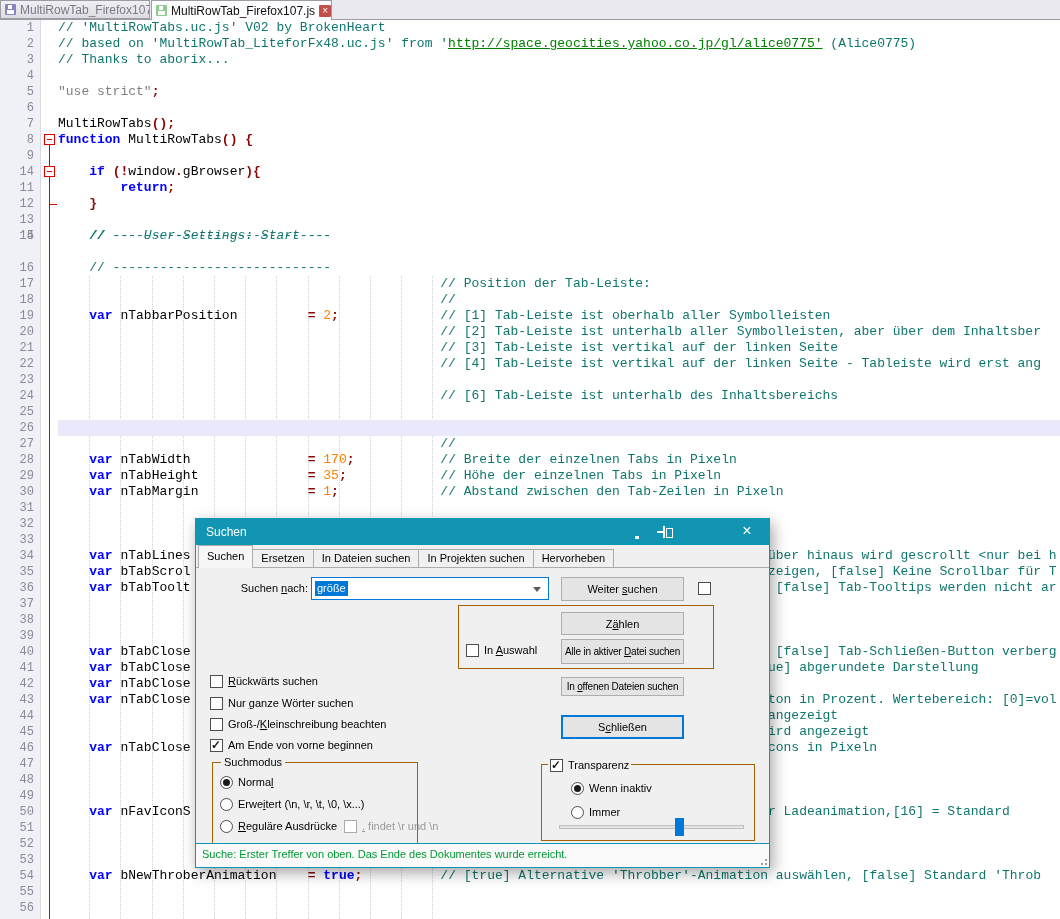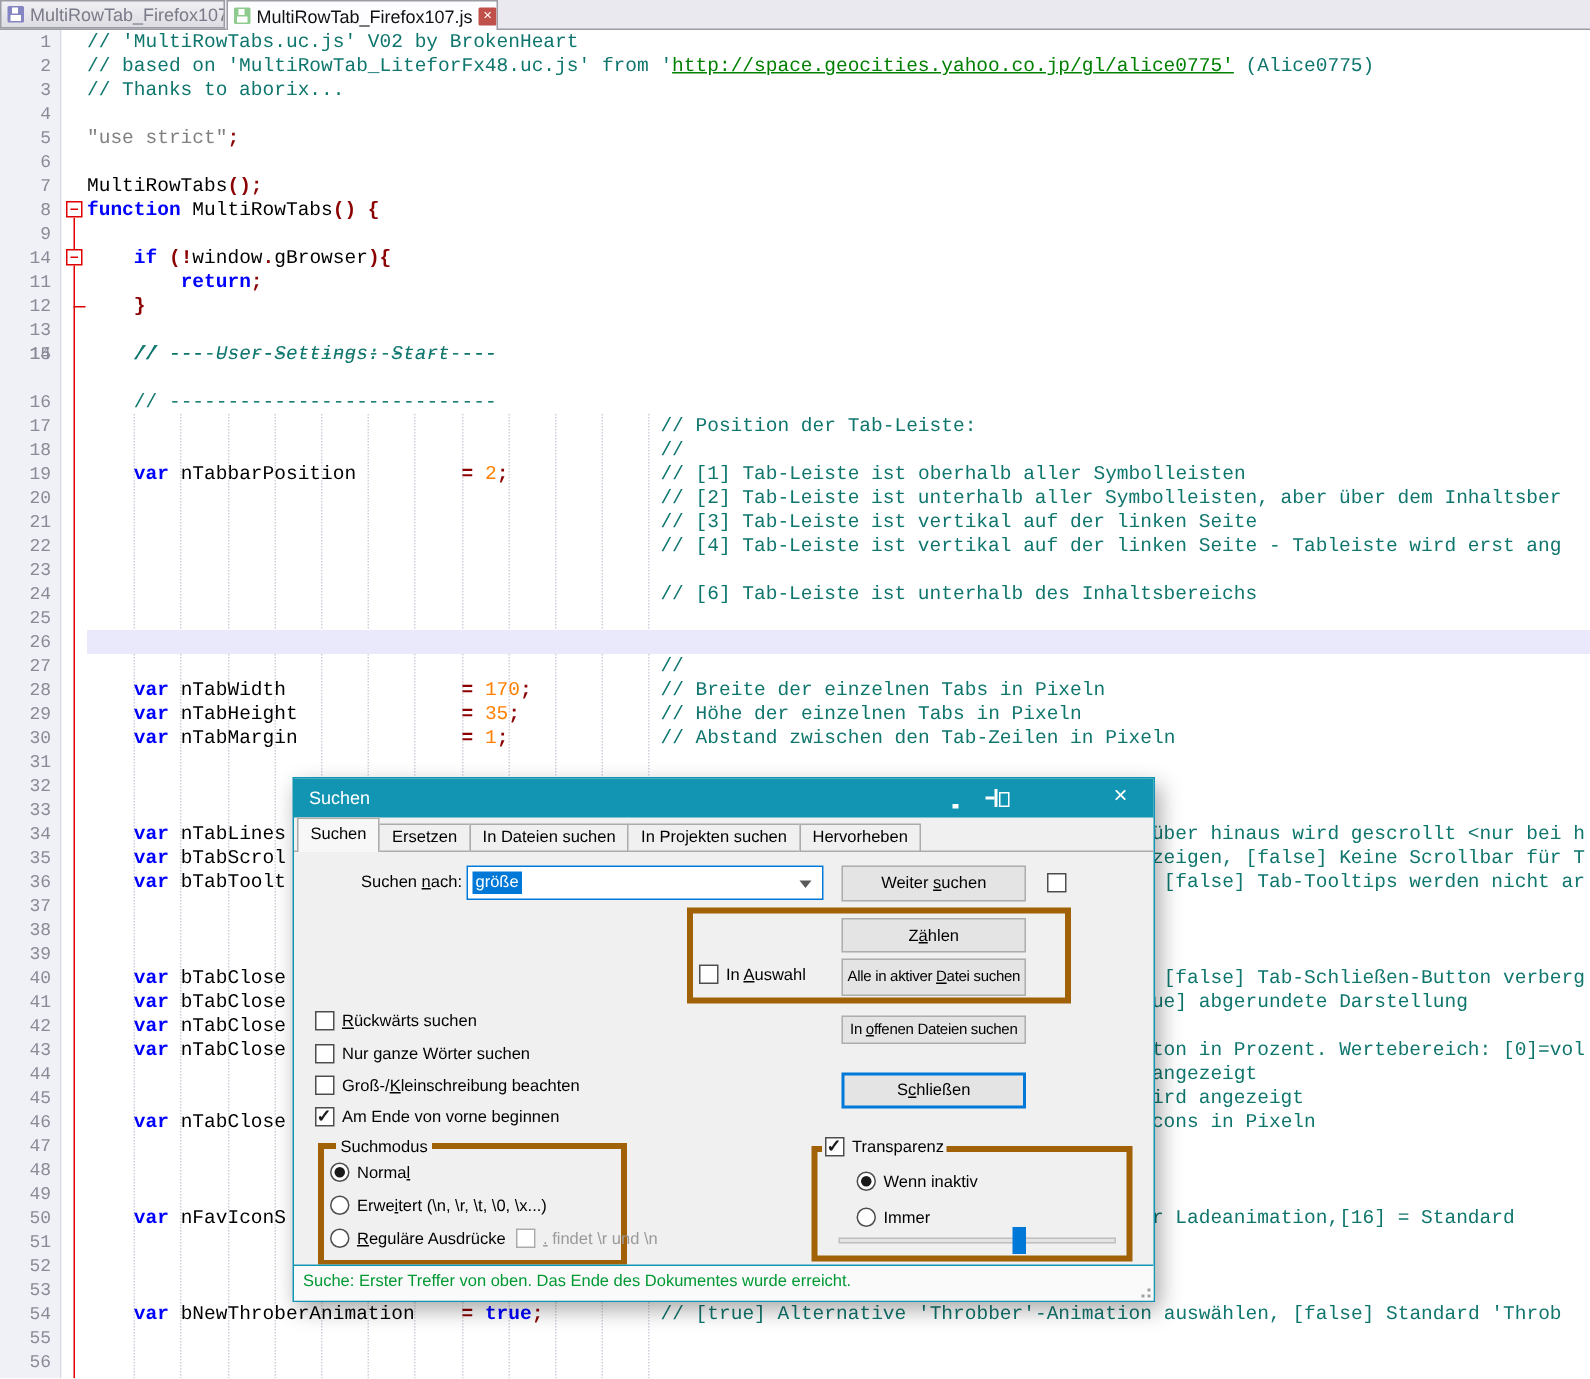--- a/index.html
+++ b/index.html
@@ -56,21 +56,21 @@
   .dtab.on{height:23px;line-height:21px;background:#F7F7F7;border-bottom:none;z-index:3;position:relative;}
   .pane-line{position:absolute;left:0;top:48px;right:0;height:1px;background:#ACACAC;z-index:1;}
 
   .dlabel{position:absolute;white-space:nowrap;}
   .combo{position:absolute;left:115px;top:58px;width:238px;height:23px;background:#fff;border:1px solid #0078D7;box-sizing:border-box;}
   .combo .sel{position:absolute;left:3px;top:3px;padding:0 2px;height:15px;line-height:15px;background:#0078D7;color:#fff;}
   .combo .chev{position:absolute;right:7px;top:9px;width:0;height:0;border-left:4px solid transparent;border-right:4px solid transparent;border-top:5px solid #5A5A5A;}
   .btn{position:absolute;left:365px;width:123px;box-sizing:border-box;background:#E4E4E4;border:1px solid #ADADAD;text-align:center;font-family:"Liberation Sans",sans-serif;font-size:11px;padding:0;}
   .btn.small{font-size:10px;letter-spacing:-0.2px;}
   .btn.default{border:2px solid #0078D7;}
-  .groupbox{position:absolute;border:4px solid #a16207;box-sizing:border-box;}
+  .groupbox{position:absolute;border:1px solid #a16207;box-sizing:border-box;}
   .groupbox .glabel{position:absolute;top:-7px;left:8px;background:#F0F0F0;padding:0 3px;}
   .cb{display:inline-block;position:relative;width:13px;height:13px;background:#fff;border:1px solid #4D4D4D;box-sizing:border-box;vertical-align:middle;}
   .cb.on::after{content:"✓";position:absolute;left:0px;top:-2px;font-size:12px;font-weight:bold;color:#1a1a1a;}
   .cb.dis{border-color:#ABABAB;}
   .rb{display:inline-block;position:relative;width:13px;height:13px;background:#fff;border:1px solid #4D4D4D;border-radius:50%;box-sizing:border-box;vertical-align:middle;}
   .rb.on::after{content:"";position:absolute;left:2px;top:2px;width:7px;height:7px;border-radius:50%;background:#1a1a1a;}
   .ctlrow{position:absolute;white-space:nowrap;}
   .ctlrow .txt{margin-left:5px;vertical-align:middle;}
   .ctlrow .txt.dim{color:#9A9A9A;}
   .slider-track{position:absolute;height:4px;background:#E4E4E4;border:1px solid #C0C0C0;box-sizing:border-box;}

